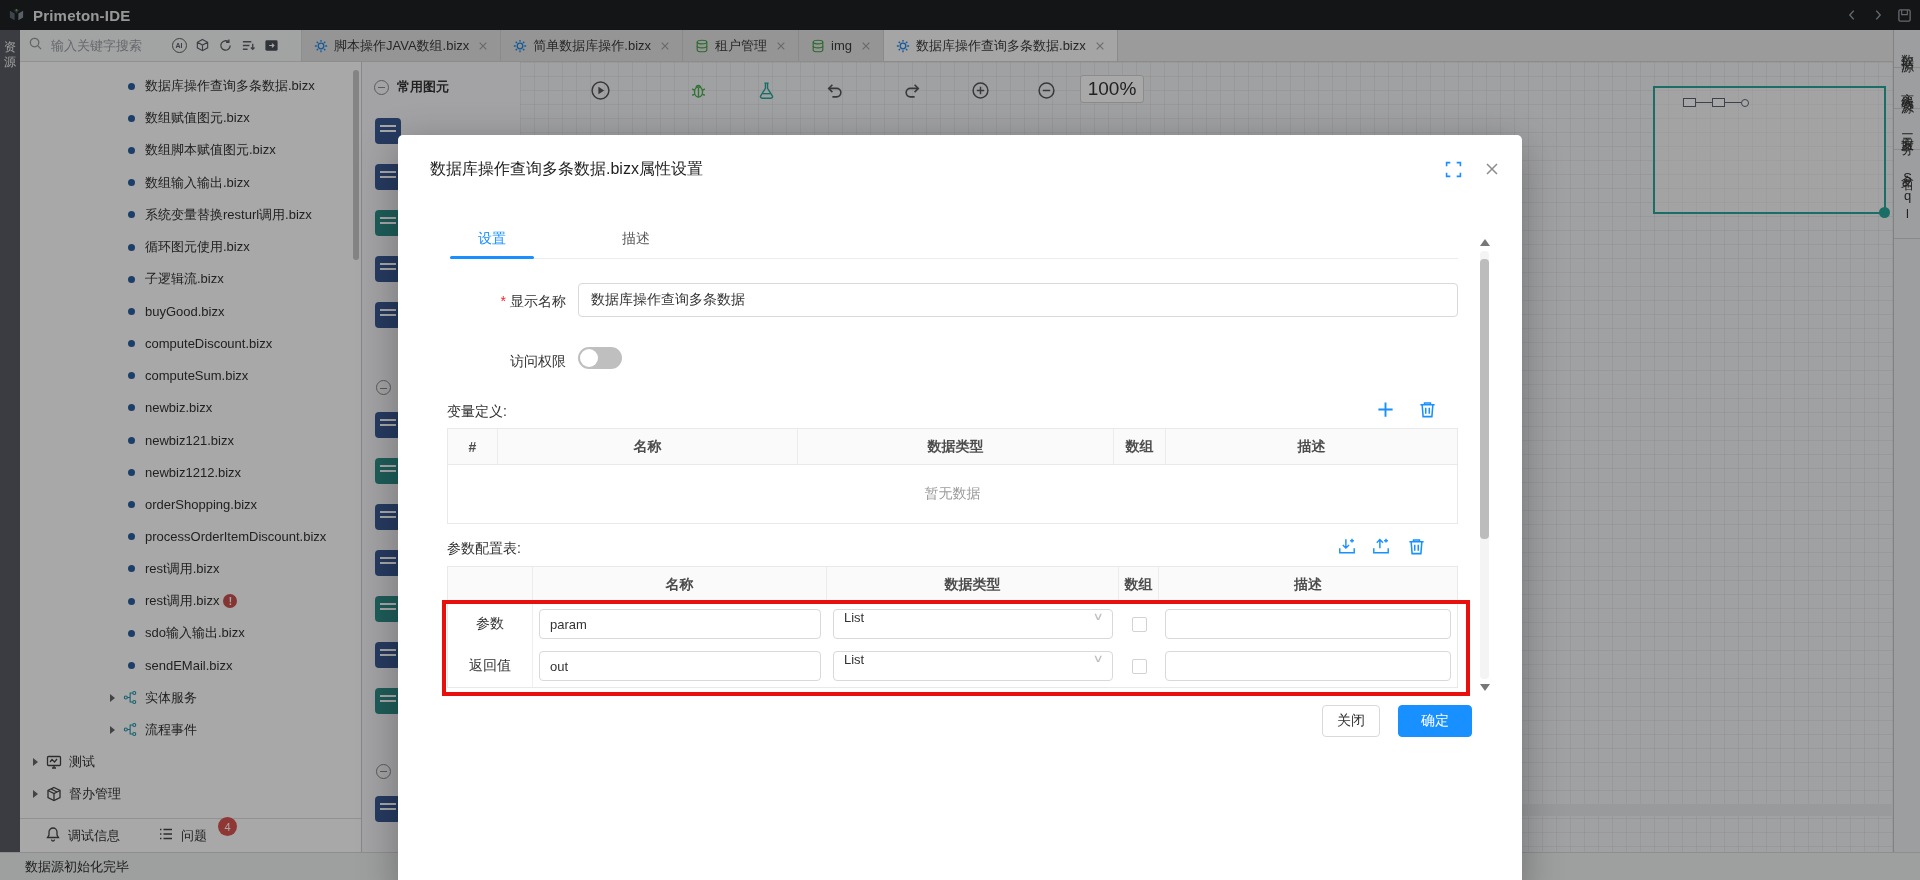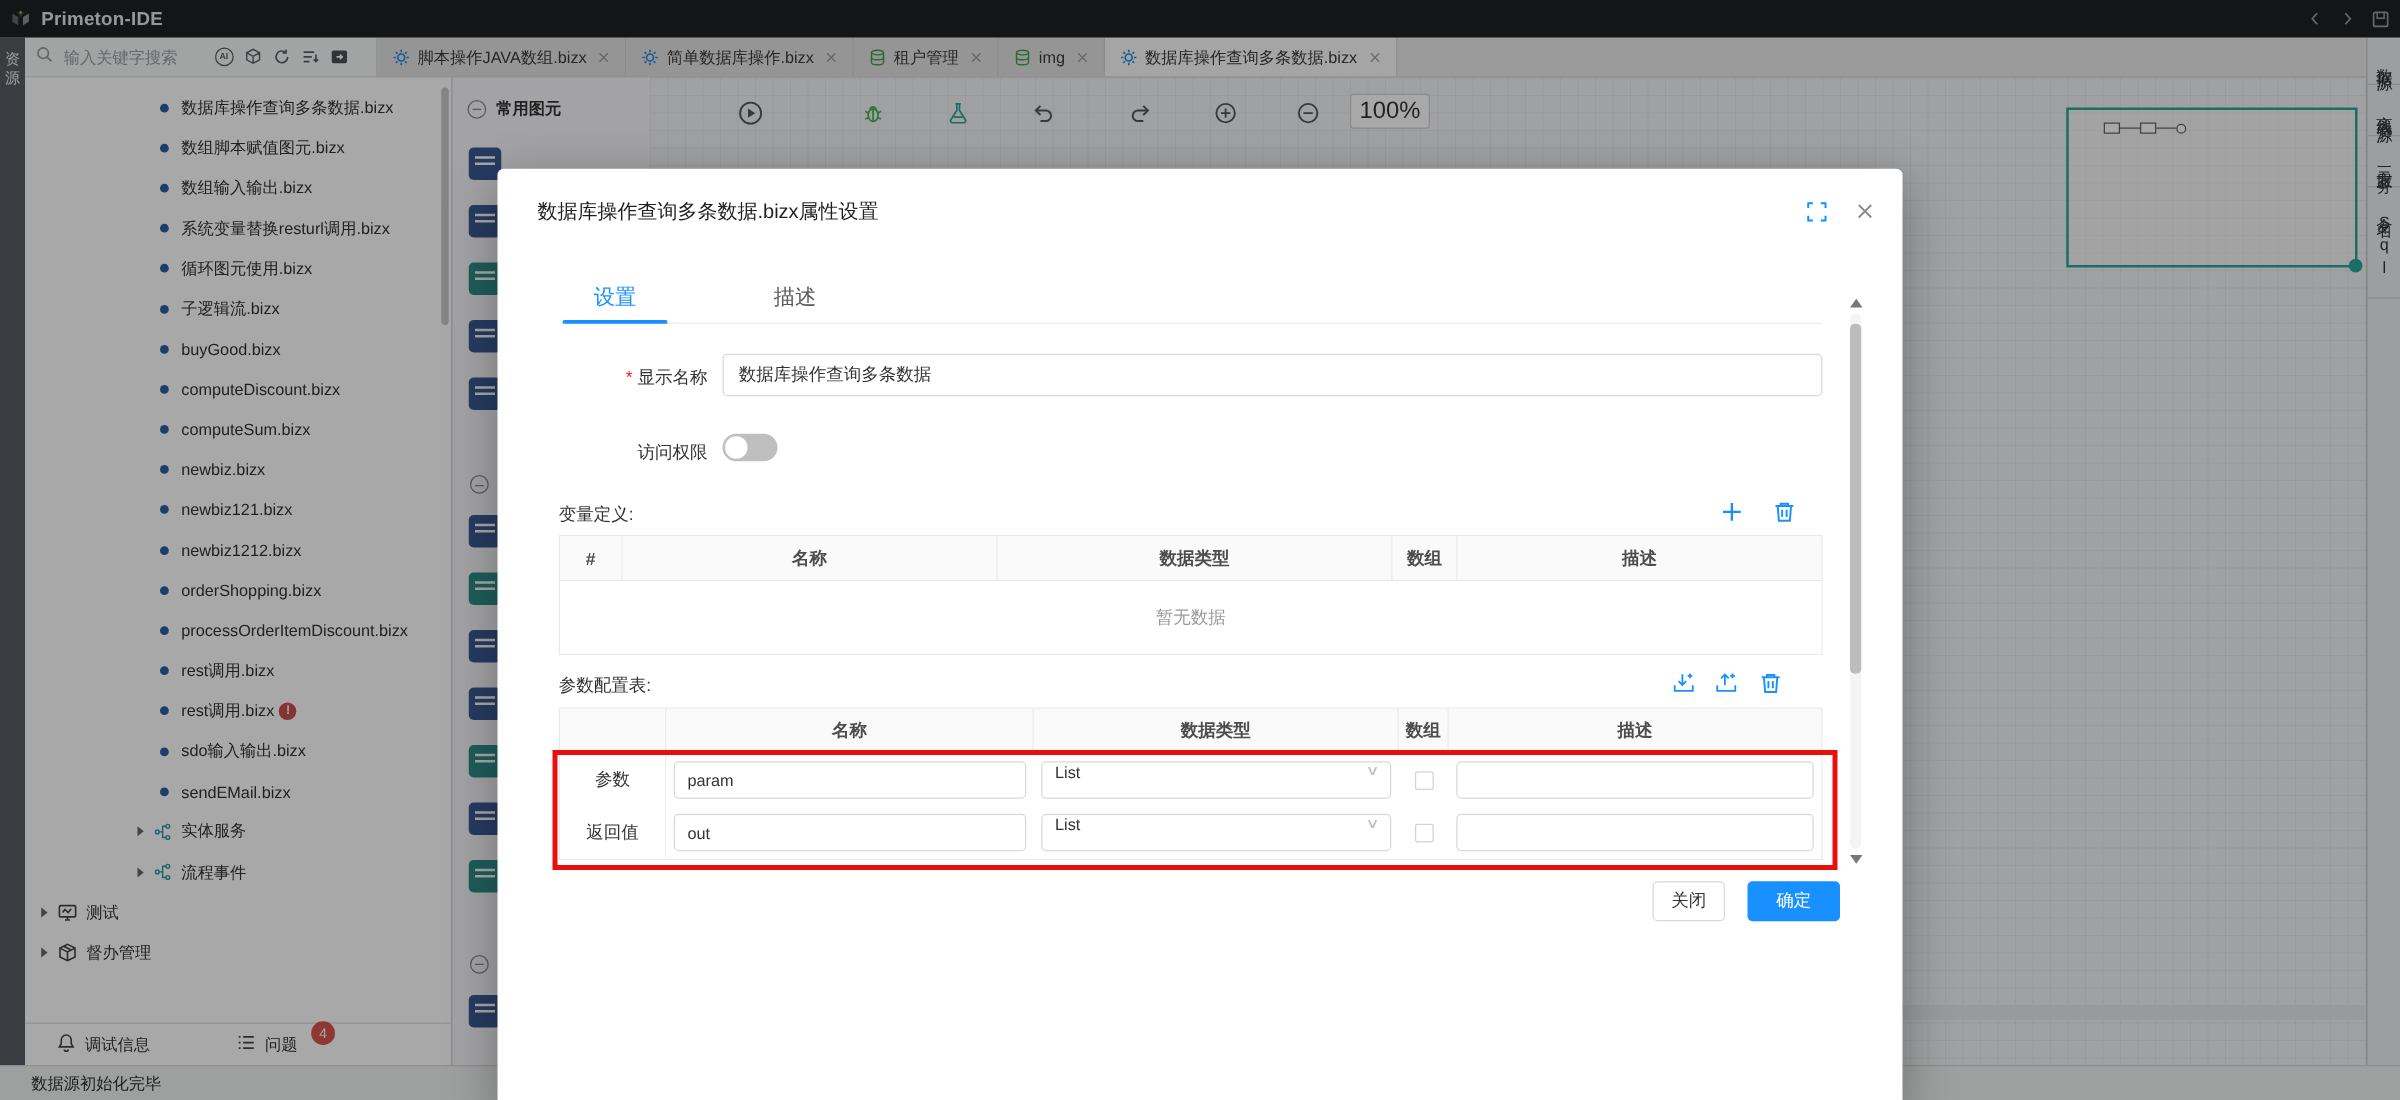--- a/index.html
+++ b/index.html
@@ -49,21 +49,21 @@
   .errbadge{margin-left:4px;width:14px;height:14px;border-radius:50%;background:#c9504c;color:#fff;
             font-size:10px;font-weight:bold;display:inline-flex;align-items:center;justify-content:center;}
   .trow.service{padding-left:62px;margin-left:28px;}
   .trow.root{padding-left:13px;}
   .caret{width:0;height:0;border-left:5px solid #666;border-top:4px solid transparent;border-bottom:4px solid transparent;margin-right:8px;flex:0 0 auto;}
   .nodeicon{display:inline-flex;margin-right:7px;flex:0 0 auto;}
   .tree-scroll{position:absolute;right:2px;top:8px;width:6px;height:190px;background:#c9c9c9;border-radius:3px;}
 
   
   .bottom-tabs{position:absolute;left:20px;top:818px;width:341px;height:34px;background:#ffffff;border-top:1px solid #ddd;
-               display:flex;align-items:center;font-size:13px;color:#333;z-index:2;gap:31px;}
+               display:flex;align-items:center;font-size:13px;color:#333;z-index:2;}
   .btab{display:flex;align-items:center;gap:7px;cursor:pointer;}
   .btab.debug{margin-left:25px;}
   .btab.problems{margin-left:38px;position:relative;}
   .badge{position:absolute;left:60px;top:-9px;min-width:19px;height:19px;border-radius:10px;background:#d9544f;color:#fff;
          font-size:11px;display:flex;align-items:center;justify-content:center;padding:0 4px;}
 
   
   .statusbar{position:absolute;left:0;top:852px;width:1920px;height:28px;background:#f0f1f2;border-top:1px solid #d8d8d8;
              display:flex;align-items:center;font-size:13px;color:#2f2f2f;z-index:2;}
   .statusbar span{margin-left:25px;}
@@ -101,21 +101,21 @@
   .rtab .vtext{writing-mode:vertical-lr;text-orientation:upright;font-size:13px;color:#333;letter-spacing:3px;}
 
   
   .overlay{position:absolute;inset:0;background:rgba(0,0,0,.34);z-index:40;}
   .modal{position:absolute;left:398px;top:135px;width:1124px;height:758px;background:#fff;border-radius:5px;
          box-shadow:0 10px 40px rgba(0,0,0,.3);z-index:50;font-size:14px;color:#333;}
   .m-title{position:absolute;left:32px;top:24px;font-size:16px;font-weight:500;color:#1f1f1f;}
   .m-full{position:absolute;right:60px;top:26px;cursor:pointer;}
   .m-close{position:absolute;right:22px;top:26px;cursor:pointer;}
   .m-tabs{position:absolute;left:52px;top:84px;width:1008px;height:40px;border-bottom:1px solid #ededed;display:flex;}
-  .mtab{width:84px;text-align:center;font-size:17px;color:#595959;cursor:pointer;position:relative;line-height:38px;}
+  .mtab{width:84px;text-align:center;font-size:14px;color:#595959;cursor:pointer;position:relative;line-height:38px;}
   .mtab + .mtab{margin-left:60px;}
   .mtab.active{color:#1890ff;}
   .mtab.active::after{content:"";position:absolute;left:0;right:0;bottom:-1px;height:3px;background:#1890ff;border-radius:2px;}
 
   .m-row-label{position:absolute;width:128px;left:40px;text-align:right;font-size:14px;color:#333;}
   .req::before{content:"*";color:#f5222d;margin-right:4px;}
   .m-input{position:absolute;height:34px;border:1px solid #d9d9d9;border-radius:4px;font-size:14px;color:#333;
            padding:0 12px;outline:none;background:#fff;font-family:"Liberation Sans","DejaVu Sans",sans-serif;}
   .toggle{position:absolute;left:180px;top:212px;width:44px;height:22px;border-radius:11px;background:rgba(0,0,0,.25);cursor:pointer;}
   .toggle .knob{position:absolute;left:2px;top:2px;width:18px;height:18px;border-radius:50%;background:#fff;}
@@ -318,20 +318,24 @@
 
   <div class="tree-panel">
     <div class="tree-inner">
       <div>
           <div class="trow file">
             <span class="bullet"></span>
             <span class="tlabel">数据库操作查询多条数据.bizx</span>
           </div>
           <div class="trow file">
             <span class="bullet"></span>
+            <span class="tlabel">数组赋值图元.bizx</span>
+          </div>
+          <div class="trow file">
+            <span class="bullet"></span>
             <span class="tlabel">数组脚本赋值图元.bizx</span>
           </div>
           <div class="trow file">
             <span class="bullet"></span>
             <span class="tlabel">数组输入输出.bizx</span>
           </div>
           <div class="trow file">
             <span class="bullet"></span>
             <span class="tlabel">系统变量替换resturl调用.bizx</span>
           </div>

